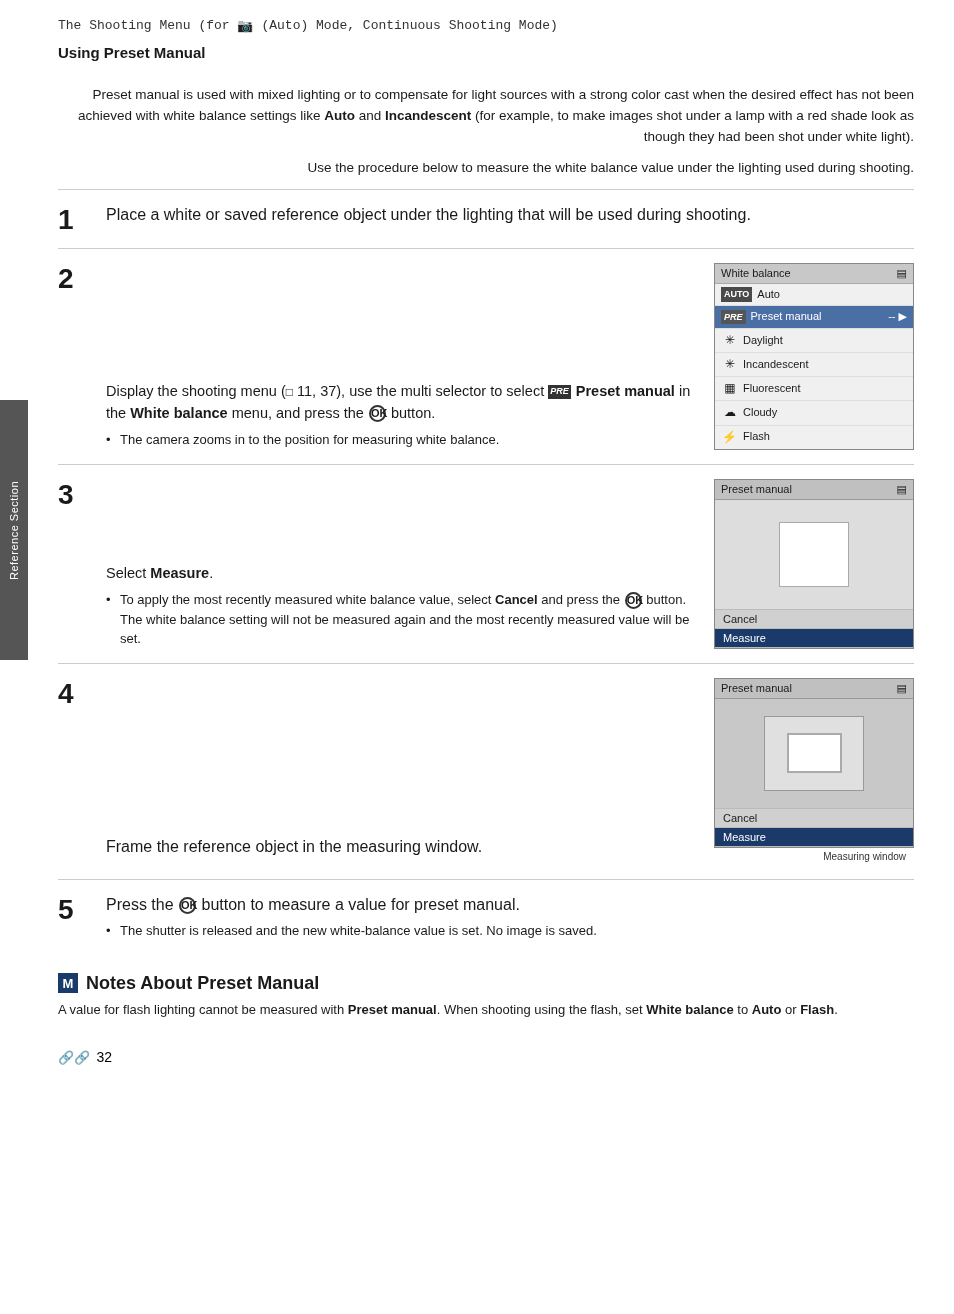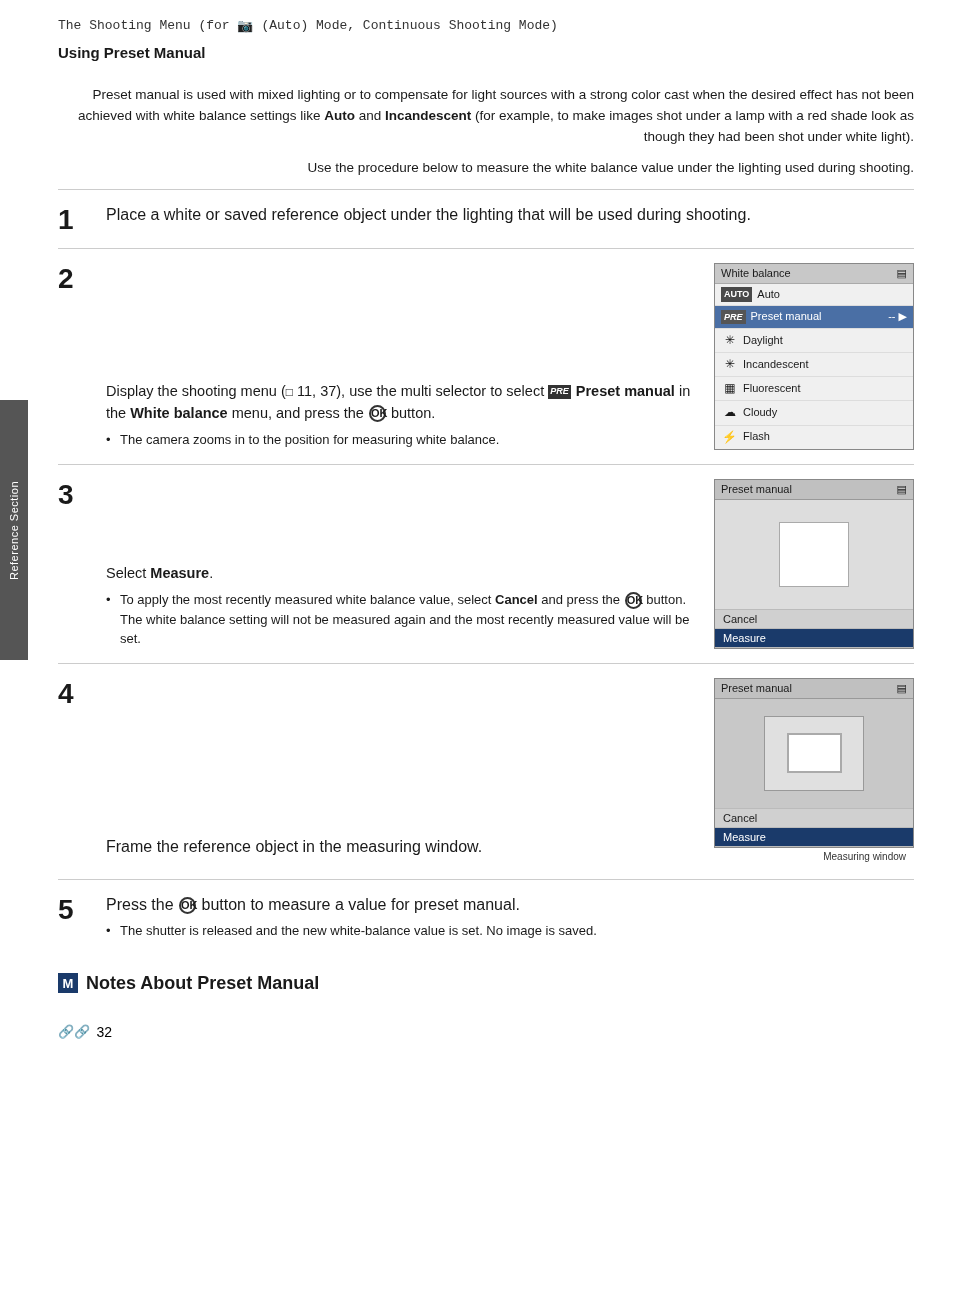--- a/index.html
+++ b/index.html
@@ -526,20 +526,23 @@
           The shutter is released and the new white-balance value is set. No image is saved.
         </p>
       </div>
     </div>
 
     <div class="notes-section">
       <div class="notes-title-row">
         <div class="notes-icon">M</div>
         <span class="notes-title">Notes About Preset Manual</span>
       </div>
+      <p class="notes-body">
+        A value for flash lighting cannot be measured with <strong>Preset manual</strong>. When shooting using the flash, set <strong>White balance</strong> to <strong>Auto</strong> or <strong>Flash</strong>.
+      </p>
     </div>
 
     <div style="margin-top:30px; display:flex; align-items:center; gap:6px;">
       <span style="font-size:13px; color:#333;">🔗🔗</span>
       <span style="font-size:14px; color:#000000;">32</span>
     </div>
 
   </div>
 </div>
 

